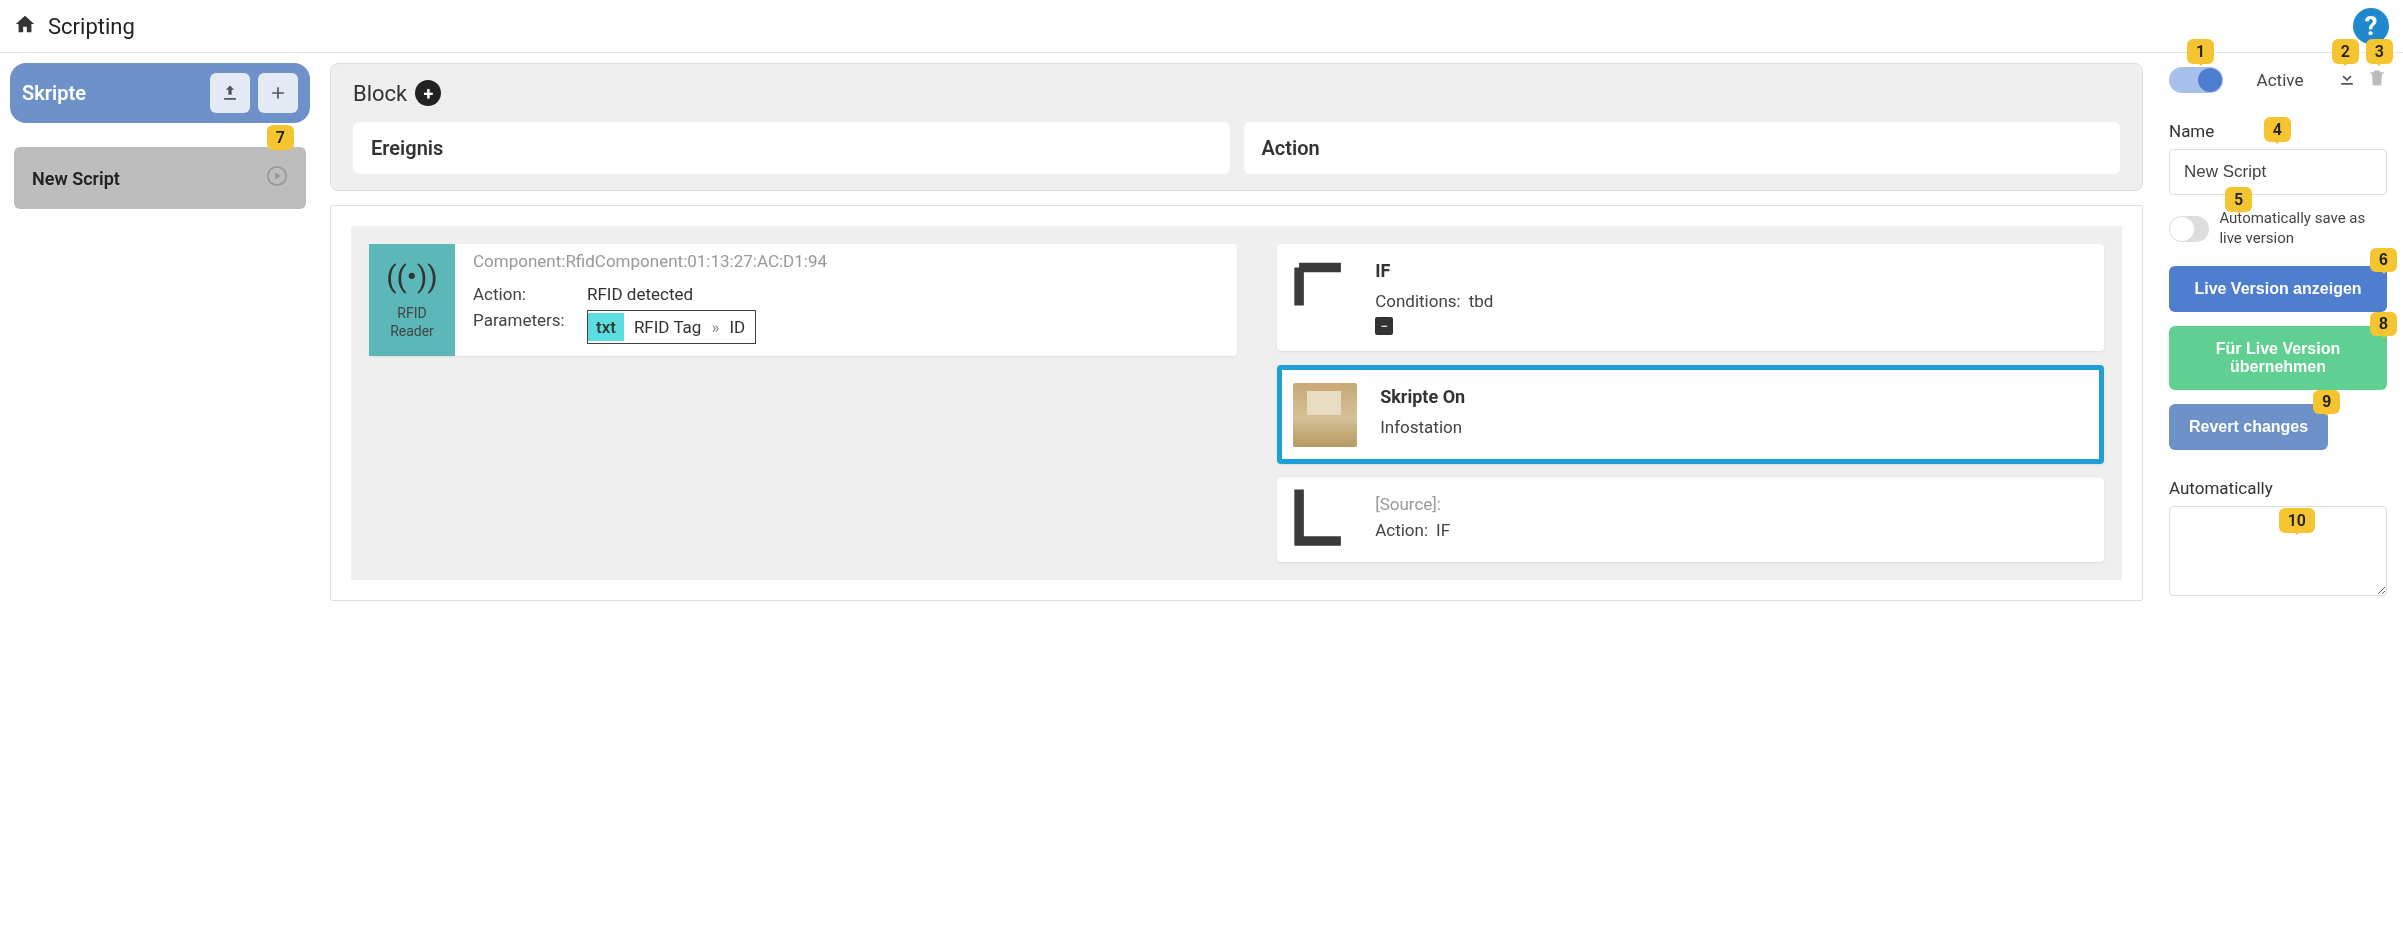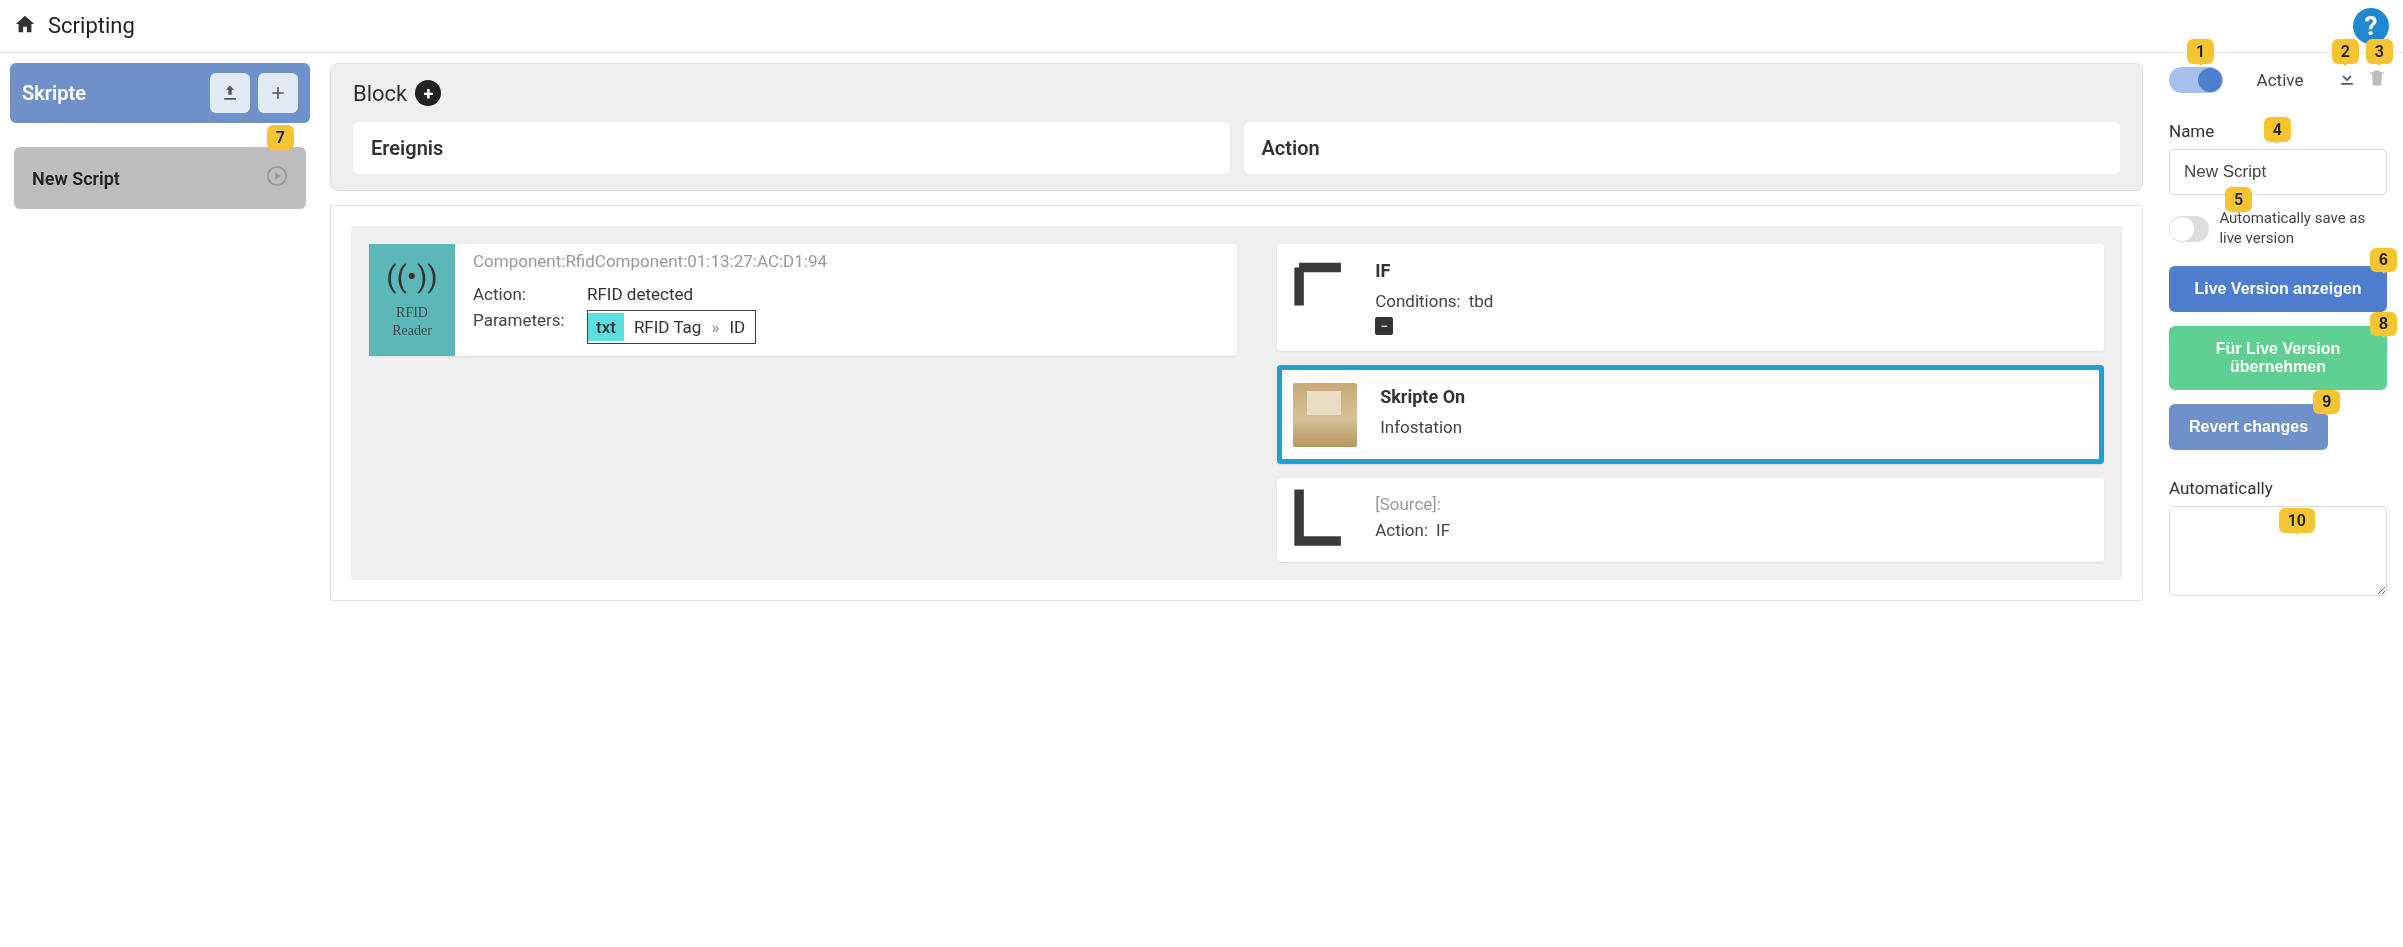--- a/index.html
+++ b/index.html
@@ -1,32 +1,32 @@
 <!DOCTYPE html>
 <html><head>
 <meta charset="utf-8">
 <style>
 * { box-sizing: border-box; margin: 0; padding: 0; }
 body { font-family: -apple-system, "Segoe UI", Roboto, sans-serif; background: #fff; color: #333; }
 
 
 .topbar { display: flex; align-items: center; justify-content: space-between; padding: 8px 14px; border-bottom: 1px solid #e6e6e6; }
-.topbar-left { display: flex; gap: 12px; }
+.topbar-left { display: flex; align-items: center; gap: 12px; }
 .home-icon svg { width: 22px; height: 22px; fill: #333; }
 .topbar-title { font-size: 22px; color: #222; }
 .help-icon { width: 36px; height: 36px; border-radius: 50%; background: #2088cc; color: #fff; display: flex; align-items: center; justify-content: center; font-size: 26px; font-weight: 700; }
 
 
 .wrap { display: flex; gap: 20px; padding: 10px; }
 .sidebar { width: 300px; flex-shrink: 0; }
 .center { flex: 1; }
 .rpanel { width: 230px; flex-shrink: 0; padding: 4px 6px; position: relative; }
 
 
-.side-head { background: #6f91c9; color: #fff; border-radius: 6px; display: flex; align-items: center; justify-content: space-between; padding: 10px 12px; }
+.side-head { background: #6f91c9; color: #fff; border-radius: 16px; display: flex; align-items: center; justify-content: space-between; padding: 10px 12px; }
 .side-title { font-size: 20px; font-weight: 600; }
 .side-btns { display: flex; gap: 8px; }
 .sq-btn { width: 40px; height: 40px; background: #e3eaf4; border-radius: 6px; display: flex; align-items: center; justify-content: center; cursor: pointer; }
 .sq-btn svg { width: 20px; height: 20px; fill: #555; }
 
 .script-list { margin-top: 24px; padding: 0 4px; }
 .script-item { background: #bdbdbd; border-radius: 6px; padding: 18px 18px; display: flex; align-items: center; justify-content: space-between; position: relative; }
 .script-item-label { font-size: 18px; font-weight: 600; color: #222; }
 .play-icon svg { width: 22px; height: 22px; fill: #999; }
 
@@ -42,21 +42,21 @@
 .canvas { background: #fff; border: 1px solid #e0e0e0; border-radius: 2px; margin-top: 14px; padding: 20px; }
 .canvas-inner { background: #efefef; border-radius: 2px; padding: 18px; display: flex; gap: 40px; }
 
 .ev-col { flex: 1.05; }
 .ak-col { flex: 1; display: flex; flex-direction: column; gap: 14px; justify-content: flex-end; }
 
 
 .ecard { background: #fff; border-radius: 4px; display: flex; box-shadow: 0 1px 2px rgba(0,0,0,0.08); }
 .ecard-ico { width: 86px; background: #5cb8b8; display: flex; flex-direction: column; align-items: center; justify-content: center; gap: 10px; padding: 14px 6px; }
 .wave-icon { font-size: 30px; color: #333; }
-.ecard-ico-label { font-size: 14px; color: #444; text-align: center; line-height: 1.3; font-family: Liberation Serif, serif; }
+.ecard-ico-label { font-size: 14px; color: #444; text-align: center; line-height: 1.3; }
 .ecard-body { flex: 1; padding: 6px 18px; font-size: 17px; color: #333; }
 .ecard-comp { color: #999; font-size: 17px; margin-bottom: 10px; line-height: 1.4; }
 .ecard-row { display: flex; gap: 14px; margin-bottom: 6px; }
 .ecard-lab { color: #444; width: 100px; }
 .param-box { border: 1px solid #404040; display: inline-flex; align-items: center; gap: 10px; padding: 2px 10px 2px 0; }
 .txt-tag { background: #5cdde0; padding: 4px 8px; font-weight: 500; }
 .chev { color: #888; }
 
 
 .acard { background: #fff; border-radius: 4px; display: flex; box-shadow: 0 1px 2px rgba(0,0,0,0.08); }

